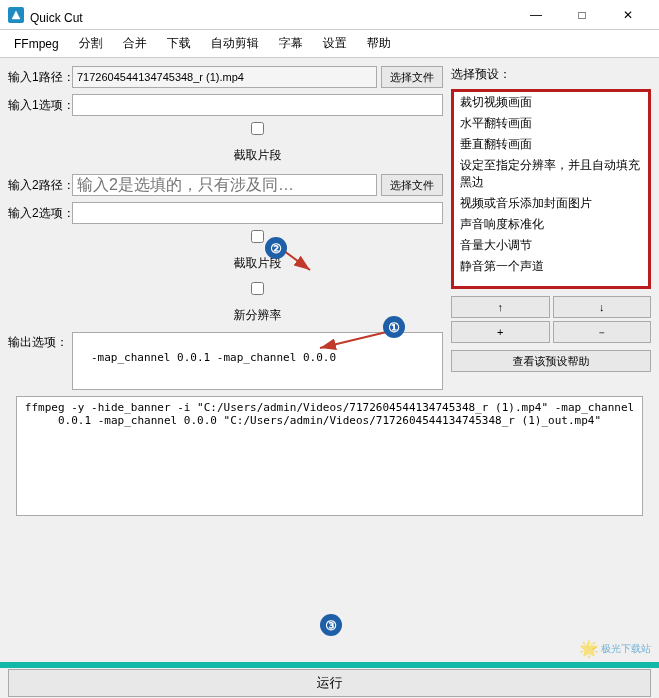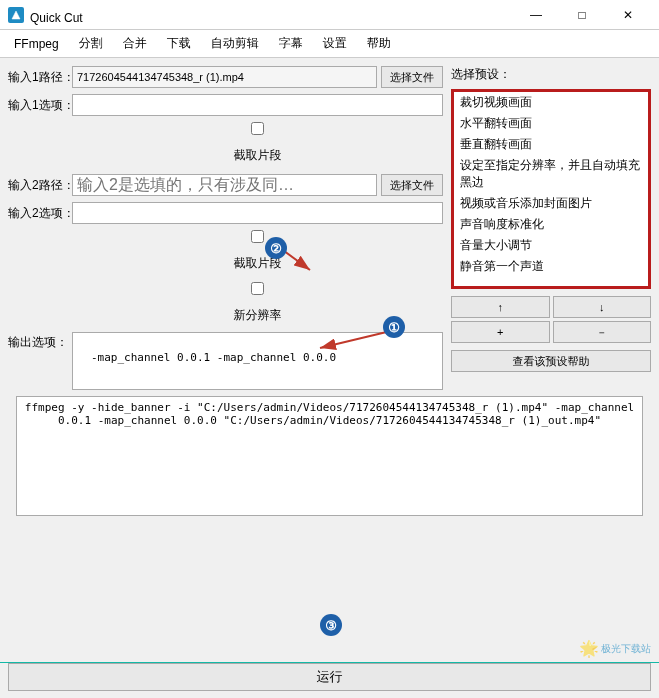--- a/index.html
+++ b/index.html
@@ -312,20 +312,20 @@
 <div style="position:absolute; top:237px; left:265px; width:22px; height:22px; border-radius:50%; background:#1e5fa8; color:white; font-size:13px; font-weight:bold; display:flex; align-items:center; justify-content:center; z-index:10;">②</div>
 
 <div style="margin: 6px 8px 0 8px; text-align: center;">
   <div class="console-area">
     <span>ffmpeg -y -hide_banner -i "C:/Users/admin/Videos/7172604544134745348_r (1).mp4" -map_channel 0.0.1 -map_channel 0.0.0 "C:/Users/admin/Videos/7172604544134745348_r (1)_out.mp4"</span>
   </div>
 </div>
 
 <div style="position:absolute; top:614px; left:320px; width:22px; height:22px; border-radius:50%; background:#1e5fa8; color:white; font-size:13px; font-weight:bold; display:flex; align-items:center; justify-content:center; z-index:10;">③</div>
 
-<div style="position:absolute; bottom:0; left:0; right:0; height:36px; background:#f0f0f0; border-top:1px solid #14b8a6; display:flex; align-items:flex-start; padding:0 8px;">
+<div style="position:absolute; bottom:0; left:0; right:0; height:36px; background:#f0f0f0; border-top:6px solid #14b8a6; display:flex; align-items:center; padding:0 8px;">
   <button class="run-btn">运行</button>
 </div>
 
 <div style="position:absolute; bottom:40px; right:8px; font-size:10px; color:#1e8bc3; opacity:0.6; display:flex; align-items:center; gap:2px;">
   <span style="font-size:16px;">🌟</span>
   <span>极光下载站</span>
 </div>
 
 </body></html>

